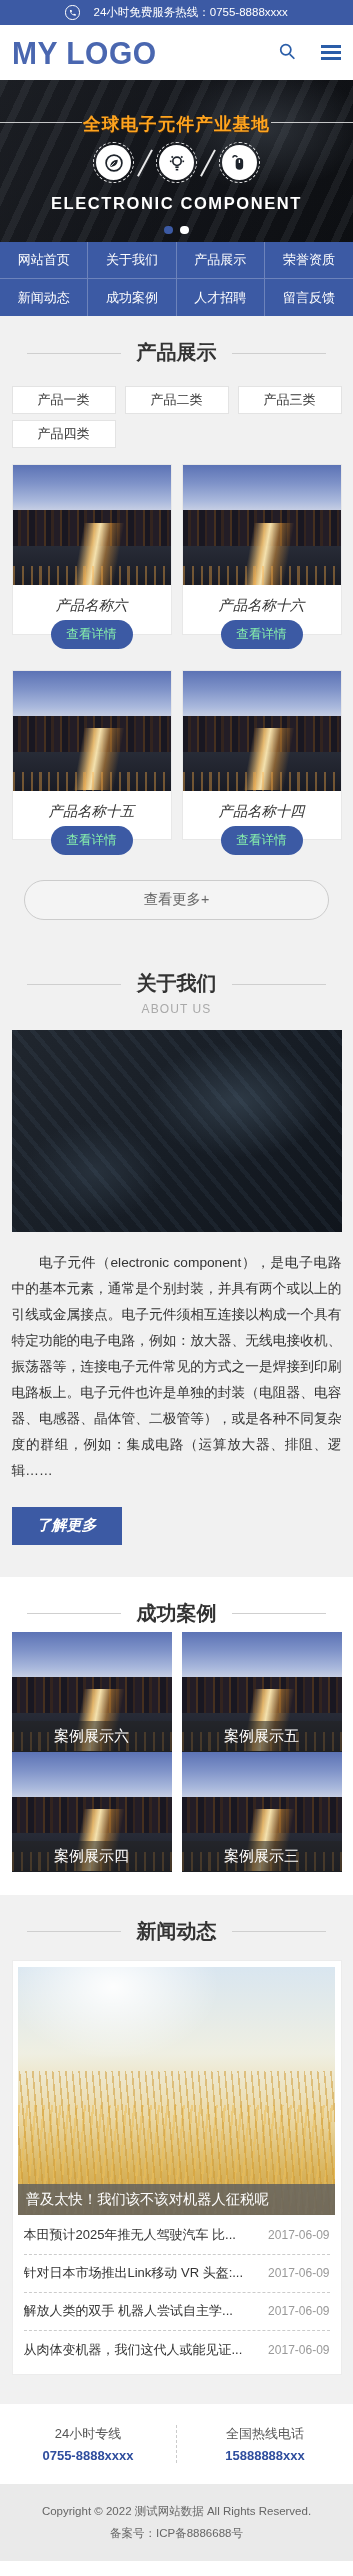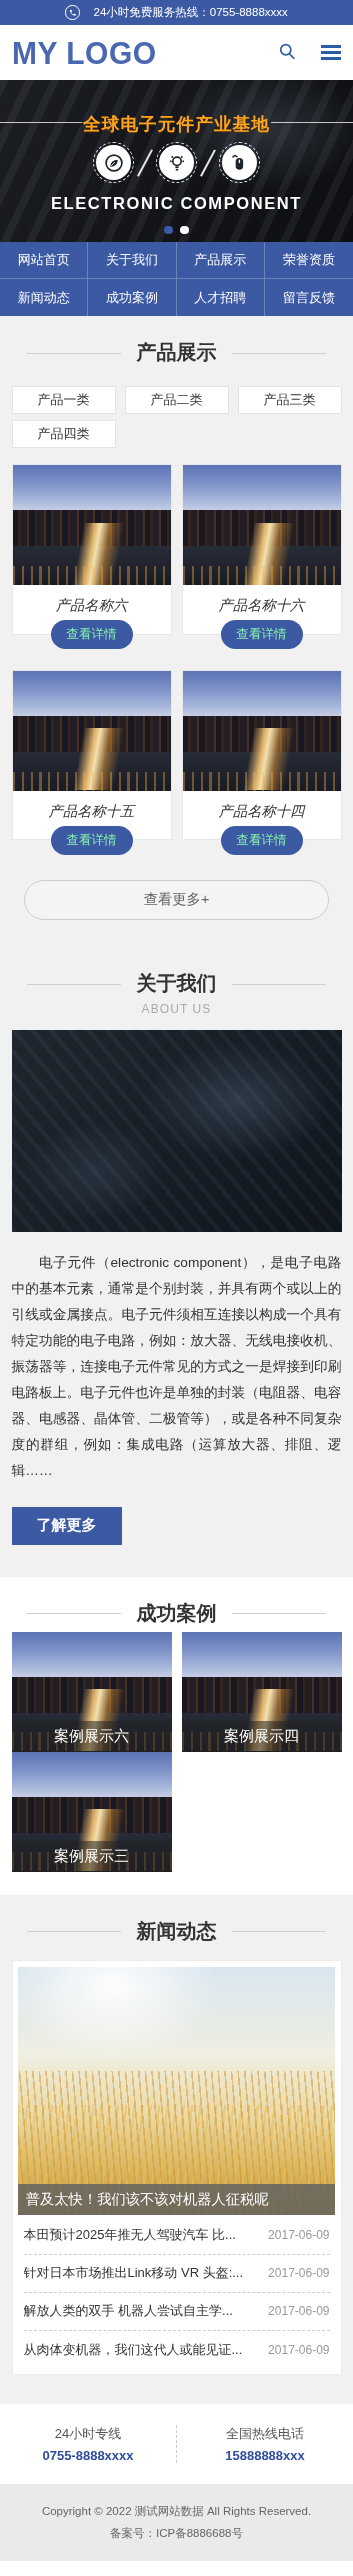--- a/index.html
+++ b/index.html
@@ -77,21 +77,21 @@
   .products-pad{padding-bottom:27.5px;}
 
   
   .about-img{height:202px;margin-top:14.3px;
     background:
       repeating-linear-gradient(50deg, rgba(120,150,180,.08) 0 4.4px, transparent 4.4px 14.3px),
       radial-gradient(132px 82px at 68% 35%, #2E3A46, transparent 70%),
       radial-gradient(99px 71px at 25% 70%, #27313C, transparent 70%),
       linear-gradient(135deg,#20262E 0%,#161C24 60%,#10151C 100%);}
   .about-text{margin-top:17.6px;font-size:13.7px;line-height:26px;color:#333;text-align:justify;text-indent:2em;}
-  .about-btn{display:block;margin-top:23px;width:110px;height:38px;background:var(--primary);border:none;color:#fff;font-size:15px;font-weight:bold;font-family:inherit;}
+  .about-btn{display:block;margin-top:23px;width:110px;height:38px;background:var(--primary);border:none;color:#fff;font-size:15px;font-weight:bold;font-family:inherit;font-style:italic;}
   .about-pad{padding-bottom:32px;}
 
   
   .cases{margin-top:5px;padding-bottom:23px;}
   .case-card{position:relative;height:120px;overflow:hidden;}
   .case-caption{position:absolute;left:0;right:0;bottom:0;height:31px;background:rgba(35,35,35,.55);color:#fff;font-size:15px;display:flex;align-items:center;justify-content:center;}
 
   
   .news-card{background:#fff;margin:15.4px auto 0;width:330px;padding:5.5px 5.5px 3.3px;border:0.5px solid #ECECEC;}
   .news-photo{position:relative;height:248px;
@@ -258,20 +258,23 @@
 <div class="section-white">
   <div class="sec-head">
     <span class="sec-title">成功案例</span>
   </div>
   <div class="inner">
     <div class="grid2 cases">
       <div class="case-card photo-city">
         <div class="case-caption">案例展示六</div>
       </div>
       <div class="case-card photo-city">
+        <div class="case-caption">案例展示五</div>
+      </div>
+      <div class="case-card photo-city">
         <div class="case-caption">案例展示四</div>
       </div>
       <div class="case-card photo-city">
         <div class="case-caption">案例展示三</div>
       </div>
     </div>
   </div>
 </div>
 
 <div class="section-gray news-pad">

